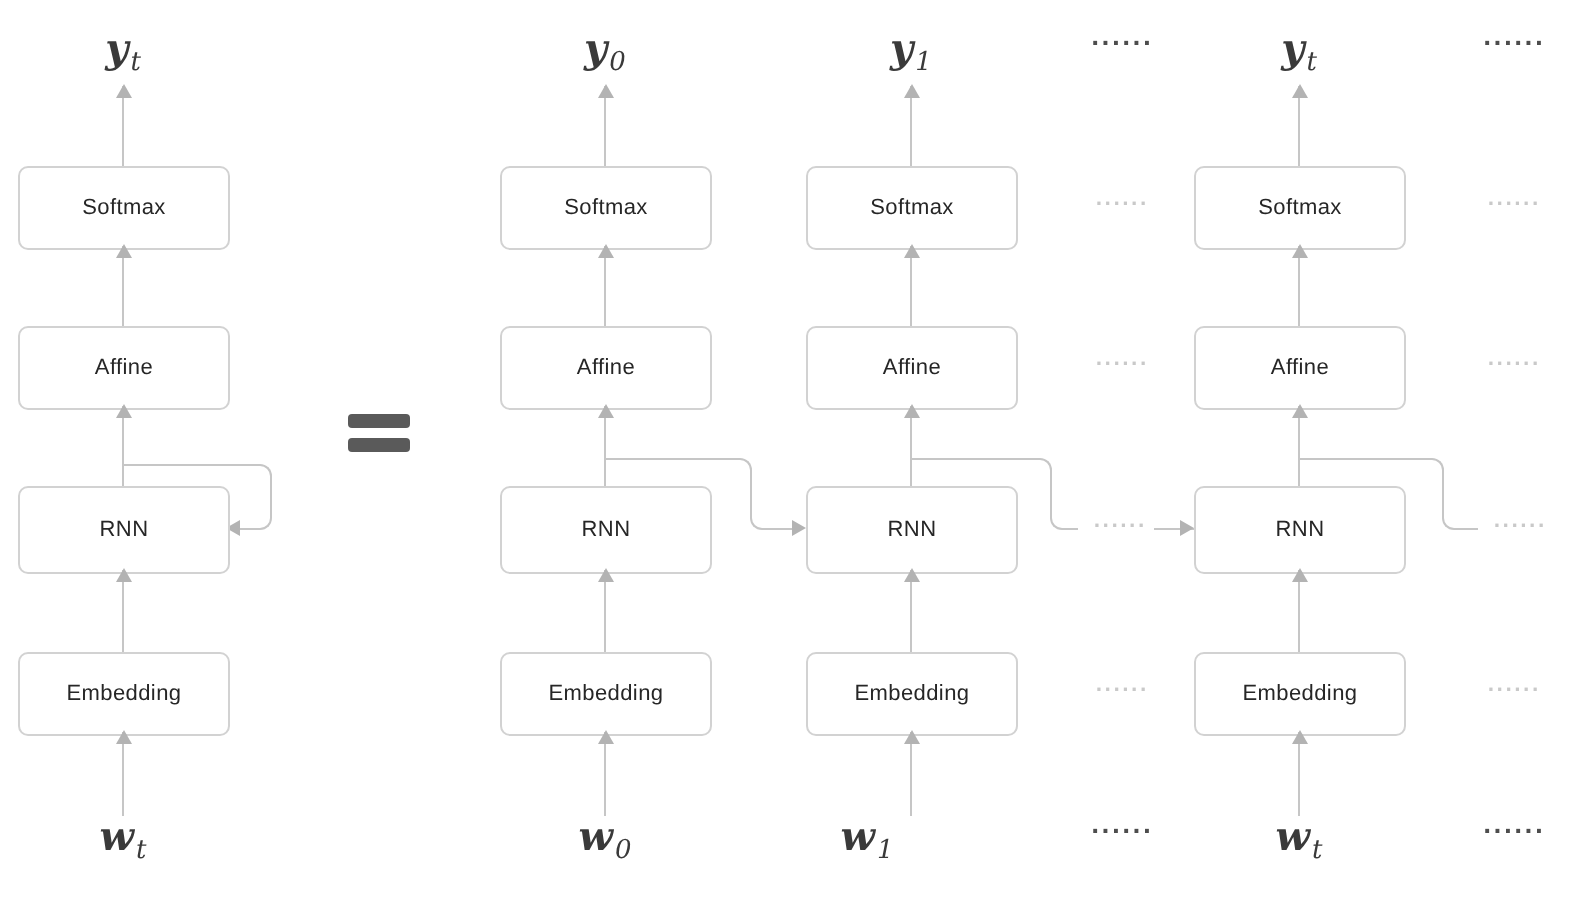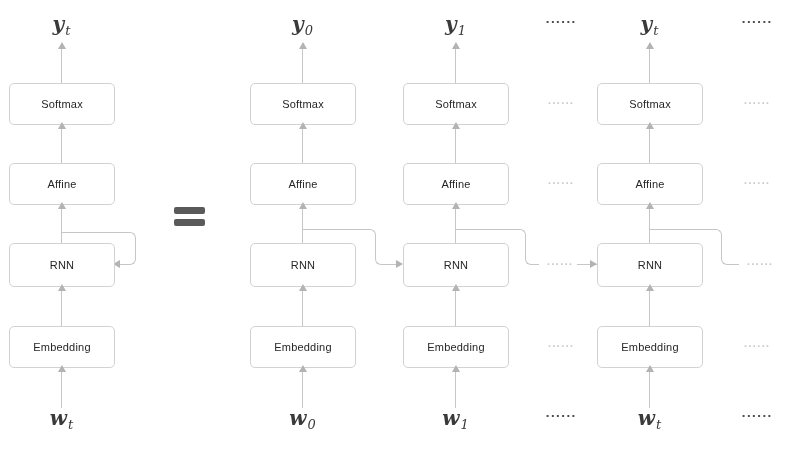--- a/index.html
+++ b/index.html
@@ -176,21 +176,21 @@
     <div class="elbow-tr" style="left:455px;top:229px;width:70px;height:14px;"></div>
     <div class="elbow-bl" style="left:525px;top:243px;width:13px;height:21px;"></div>
     <div class="box tall" style="left:403px;top:243px;">
         <span>RNN</span>
       </div>
     <div class="arr" style="left:455px;top:285px;height:41px;"></div>
     <div class="box" style="left:403px;top:326px;">
         <span>Embedding</span>
       </div>
     <div class="arr" style="left:455px;top:366px;height:42px;"></div>
-    <div class="mlabel" style="left:415px;top:404px;"><span>w</span><sub>1</sub></div>
+    <div class="mlabel" style="left:393px;top:404px;"><span>w</span><sub>1</sub></div>
   </div>
 
   <div class="group">
     <span class="dots dark" style="left:561px;top:22px;">......</span>
     <span class="dots light" style="left:561px;top:103px;">......</span>
     <span class="dots light" style="left:561px;top:183px;">......</span>
     <span class="dots light" style="left:560px;top:264px;">......</span>
     <span class="dots light" style="left:561px;top:346px;">......</span>
     <span class="dots dark" style="left:561px;top:416px;">......</span>
     <div class="hline" style="left:577px;top:264px;width:20px;"></div>

